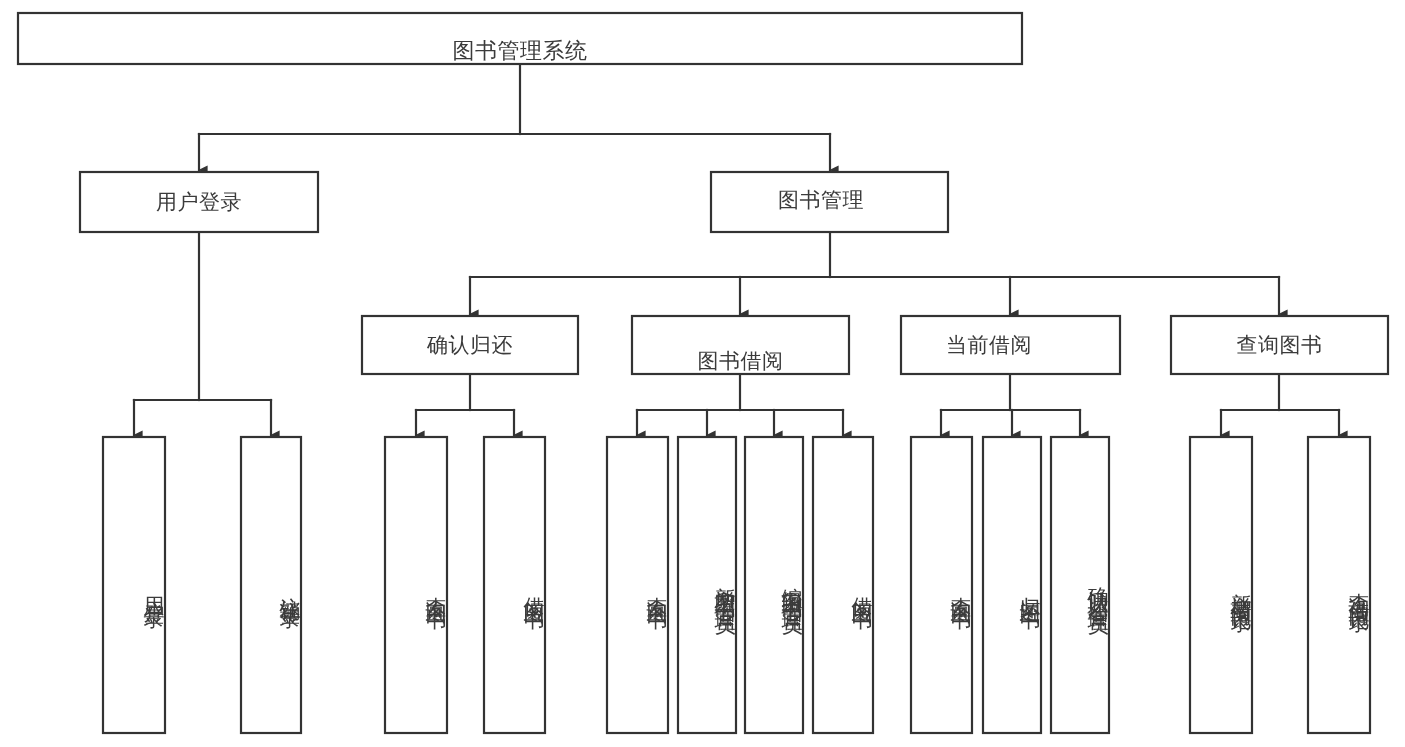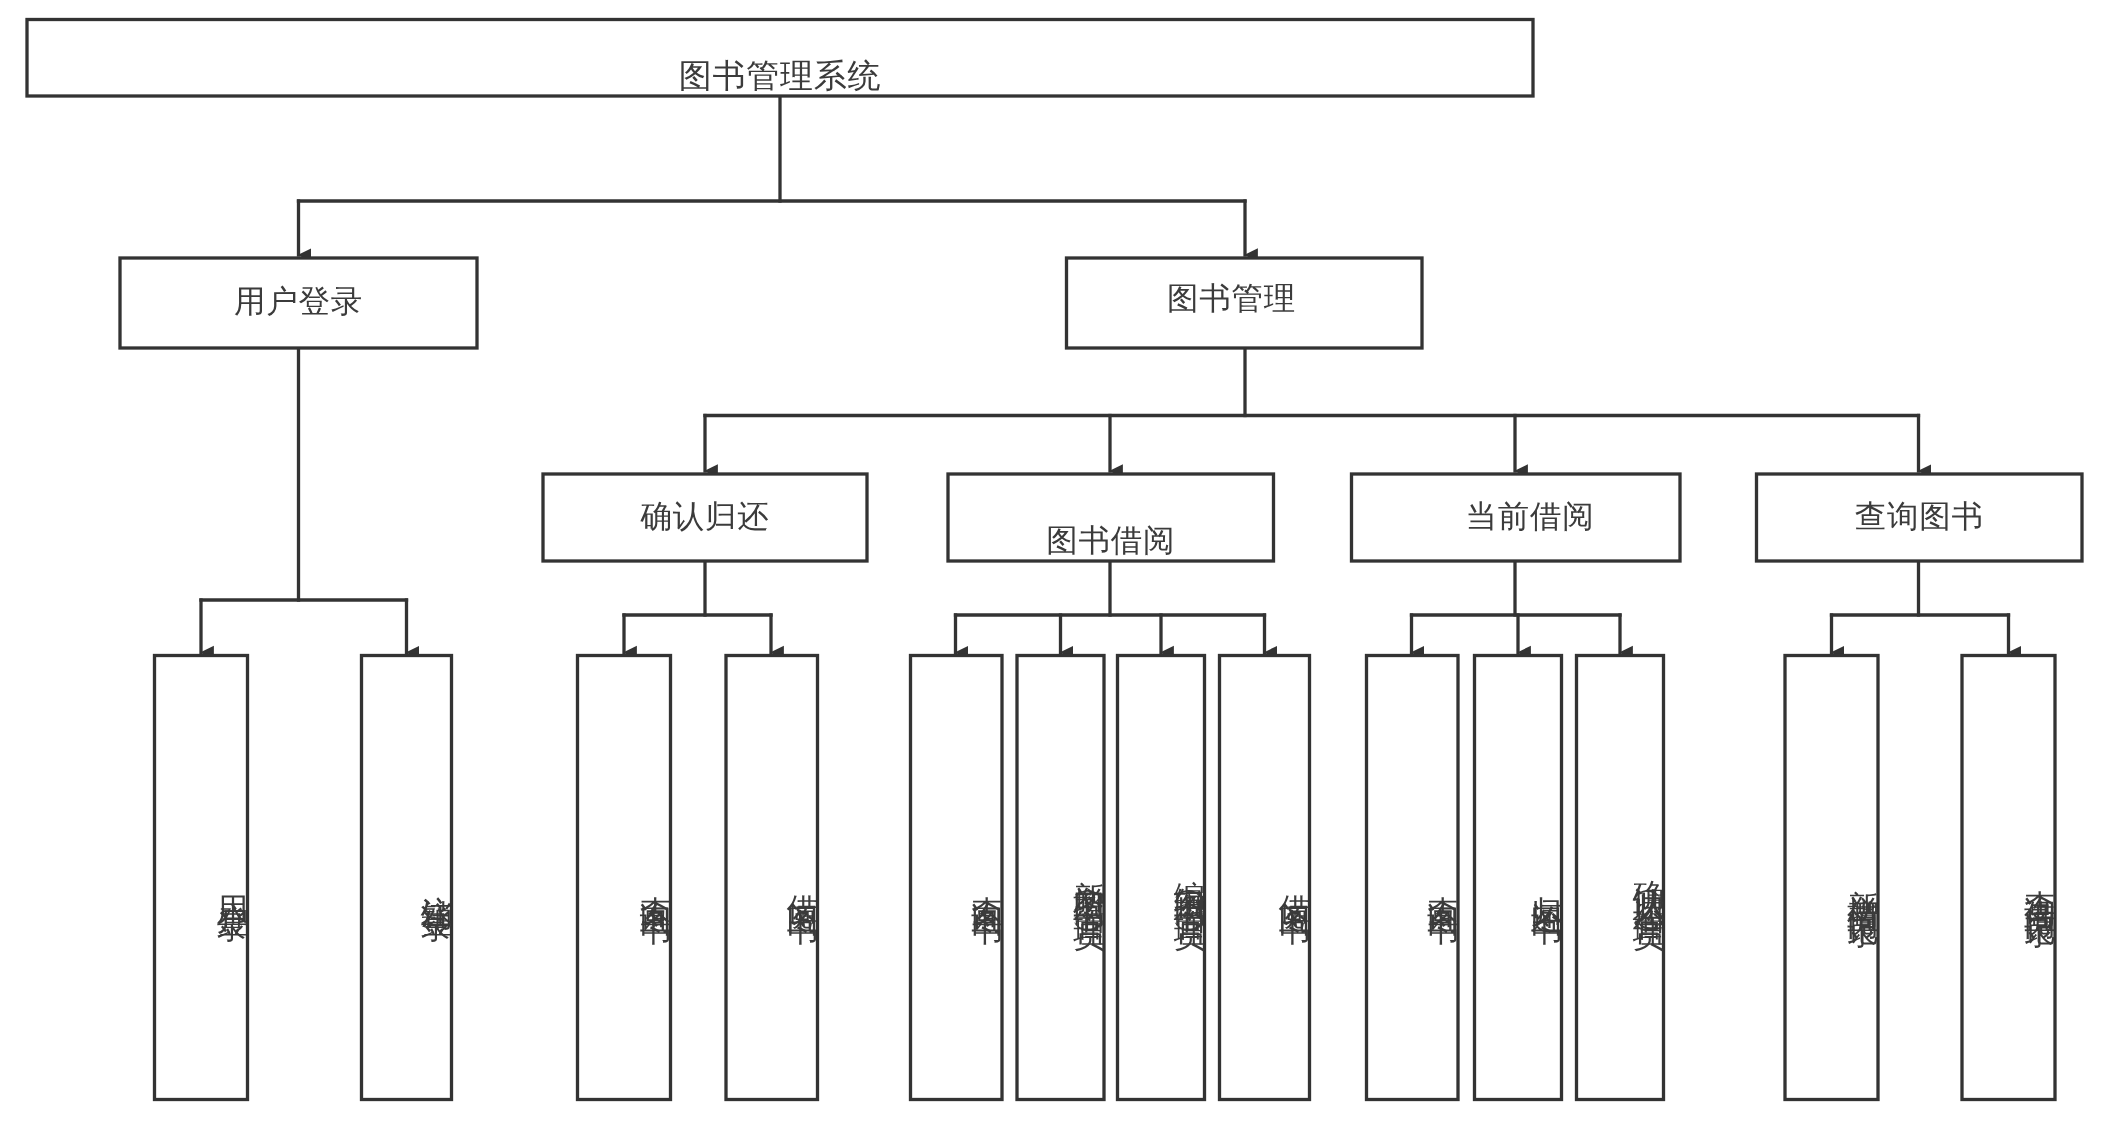--- a/index.html
+++ b/index.html
@@ -151,21 +151,21 @@
         <rect x="1308" y="437" width="62" height="296" class="node-rect"></rect>
       </g>
   </svg>
 
   <div id="labels-layer">
       <div class="node-label horizontal title" style="left: 18px; top: 13px; width: 1004px; height: 51px; margin-top: 13px;">图书管理系统</div>
       <div class="node-label horizontal" style="left: 80px; top: 172px; width: 238px; height: 60px;">用户登录</div>
       <div class="node-label horizontal" style="left: 711px; top: 170px; width: 220px; height: 60px;">图书管理</div>
       <div class="node-label horizontal" style="left: 362px; top: 316px; width: 216px; height: 58px;">确认归还</div>
       <div class="node-label horizontal" style="left: 632px; top: 332px; width: 217px; height: 58px;">图书借阅</div>
-      <div class="node-label horizontal" style="left: 901px; top: 316px; width: 238px; height: 58px;">当前借阅</div>
+      <div class="node-label horizontal" style="left: 870px; top: 316px; width: 238px; height: 58px;">当前借阅</div>
       <div class="node-label horizontal" style="left: 1171px; top: 316px; width: 217px; height: 58px;">查询图书</div>
       <div class="node-label vertical" style="left: 103px; top: 437px; width: 62px; height: 296px;">用户登录</div>
       <div class="node-label vertical" style="left: 241px; top: 437px; width: 60px; height: 296px;">注销登录</div>
       <div class="node-label vertical" style="left: 385px; top: 437px; width: 62px; height: 296px;">查询图书</div>
       <div class="node-label vertical" style="left: 484px; top: 437px; width: 61px; height: 296px;">借阅图书</div>
       <div class="node-label vertical" style="left: 607px; top: 437px; width: 61px; height: 296px;">查询图书</div>
       <div class="node-label vertical" style="left: 678px; top: 437px; width: 58px; height: 296px;">新增图书（管理员）</div>
       <div class="node-label vertical" style="left: 745px; top: 437px; width: 58px; height: 296px;">编辑图书（管理员）</div>
       <div class="node-label vertical" style="left: 813px; top: 437px; width: 60px; height: 296px;">借阅图书</div>
       <div class="node-label vertical" style="left: 911px; top: 437px; width: 61px; height: 296px;">查询图书</div>

